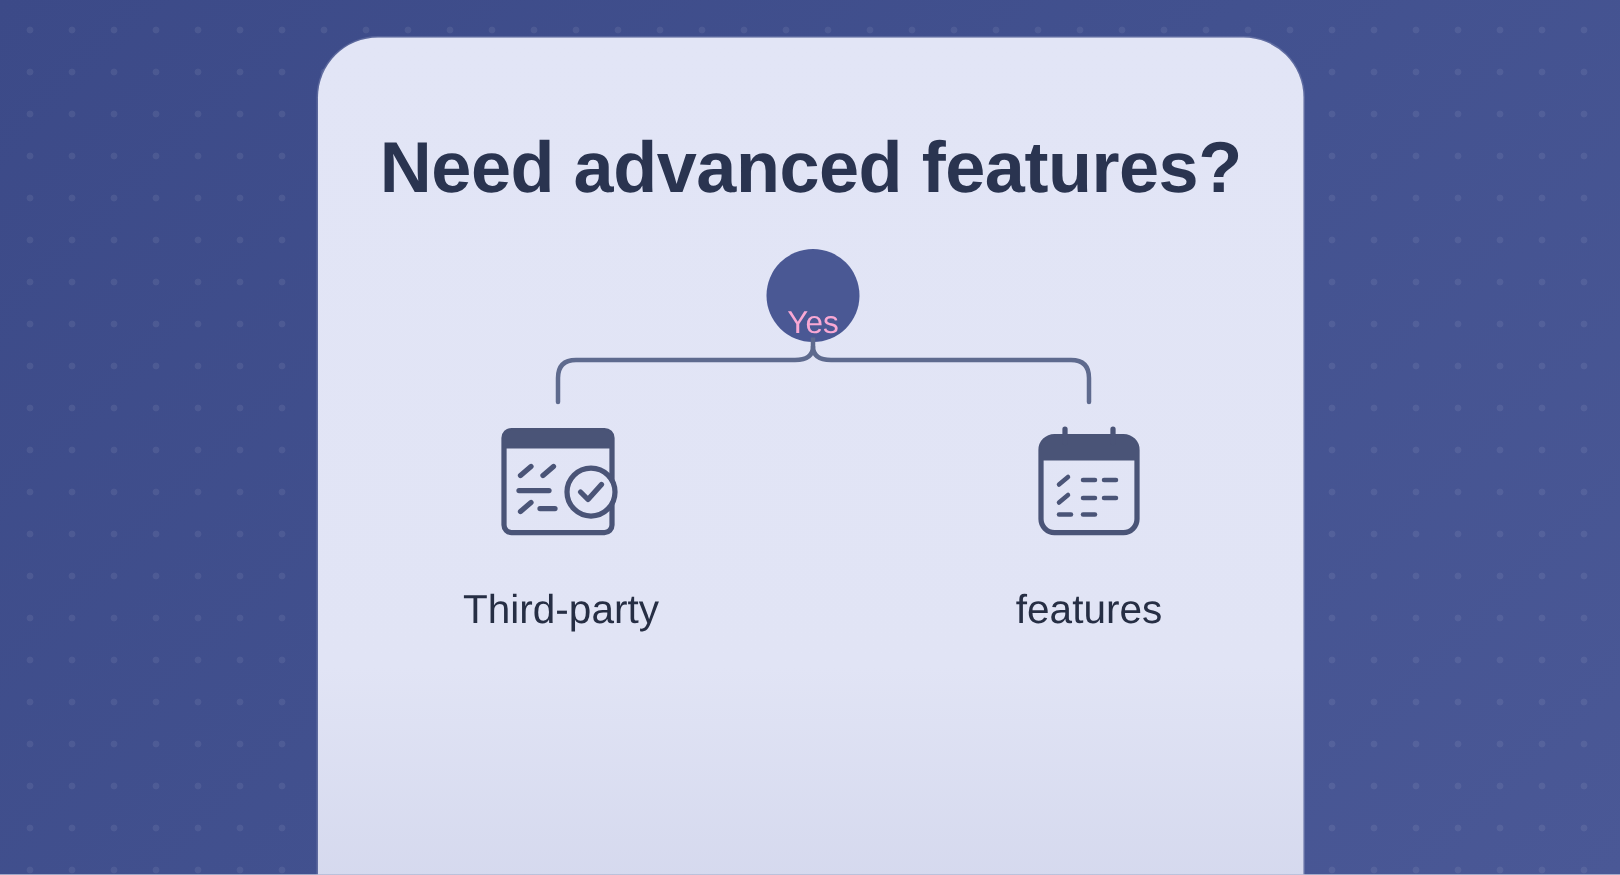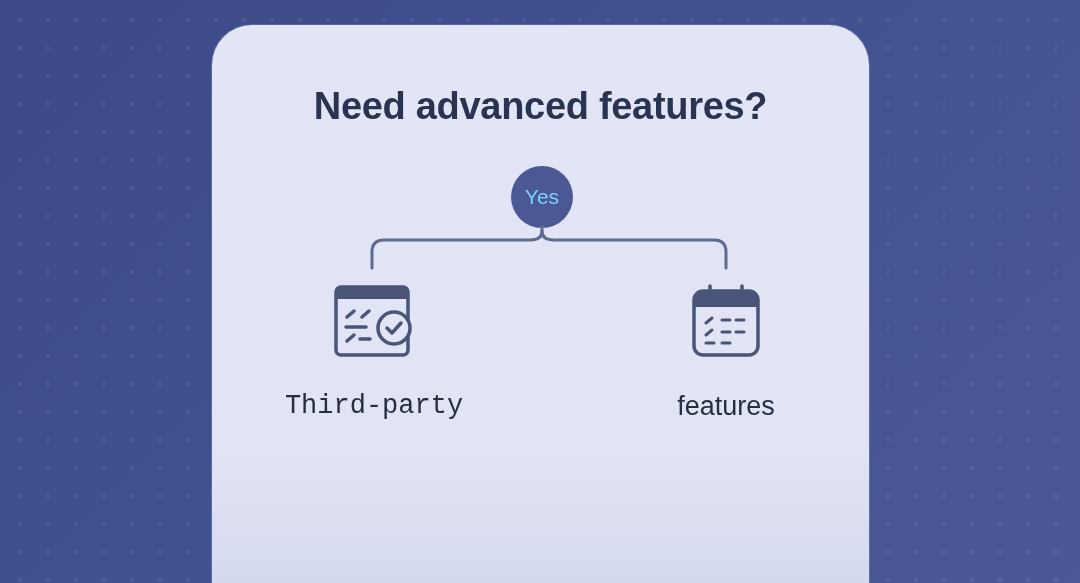--- a/index.html
+++ b/index.html
@@ -30,36 +30,36 @@
       border-radius: 40px 40px 0 0;
       background: linear-gradient(180deg, #e2e5f6 0%, #e1e4f5 70%, #d2d6ec 100%);
       box-shadow: 0 0 0 1px rgba(255,255,255,0.15);
     }
     .title {
       position: absolute;
       left: 0;
       width: 100%;
       top: 60px;
       text-align: center;
-      font-size: 38px;
+      font-size: 48px;
       font-weight: bold;
       color: #2a3450;
       letter-spacing: -0.3px;
     }
     .yes-node {
       position: absolute;
       left: 299px;
       top: 141px;
       width: 62px;
       height: 62px;
       border-radius: 50%;
       background: #4a5894;
-      color: #7dd3fc;
+      color: #f9a8d4;
       display: flex;
-      align-items: center;
+      align-items: flex-end;
       justify-content: center;
       font-size: 21px;
     }
     .connector {
       position: absolute;
       left: 150px;
       top: 200px;
       width: 370px;
       height: 50px;
     }
@@ -69,21 +69,21 @@
     .icon-third { left: 120px; top: 258px; width: 84px; height: 80px; }
     .icon-native { left: 478px; top: 258px; width: 72px; height: 76px; }
     .label {
       position: absolute;
       width: 220px;
       text-align: center;
       font-size: 27px;
       line-height: 34px;
       color: #262e44;
     }
-    .label-third { left: 52px; top: 364px; font-family: Liberation Mono, monospace; }
+    .label-third { left: 52px; top: 364px; }
     .label-native { left: 404px; top: 364px; }
   </style>
 </head>
 <body>
 
 <div class="dots"></div>
 
 <div class="card">
   <div class="title">Need advanced features?</div>
 

